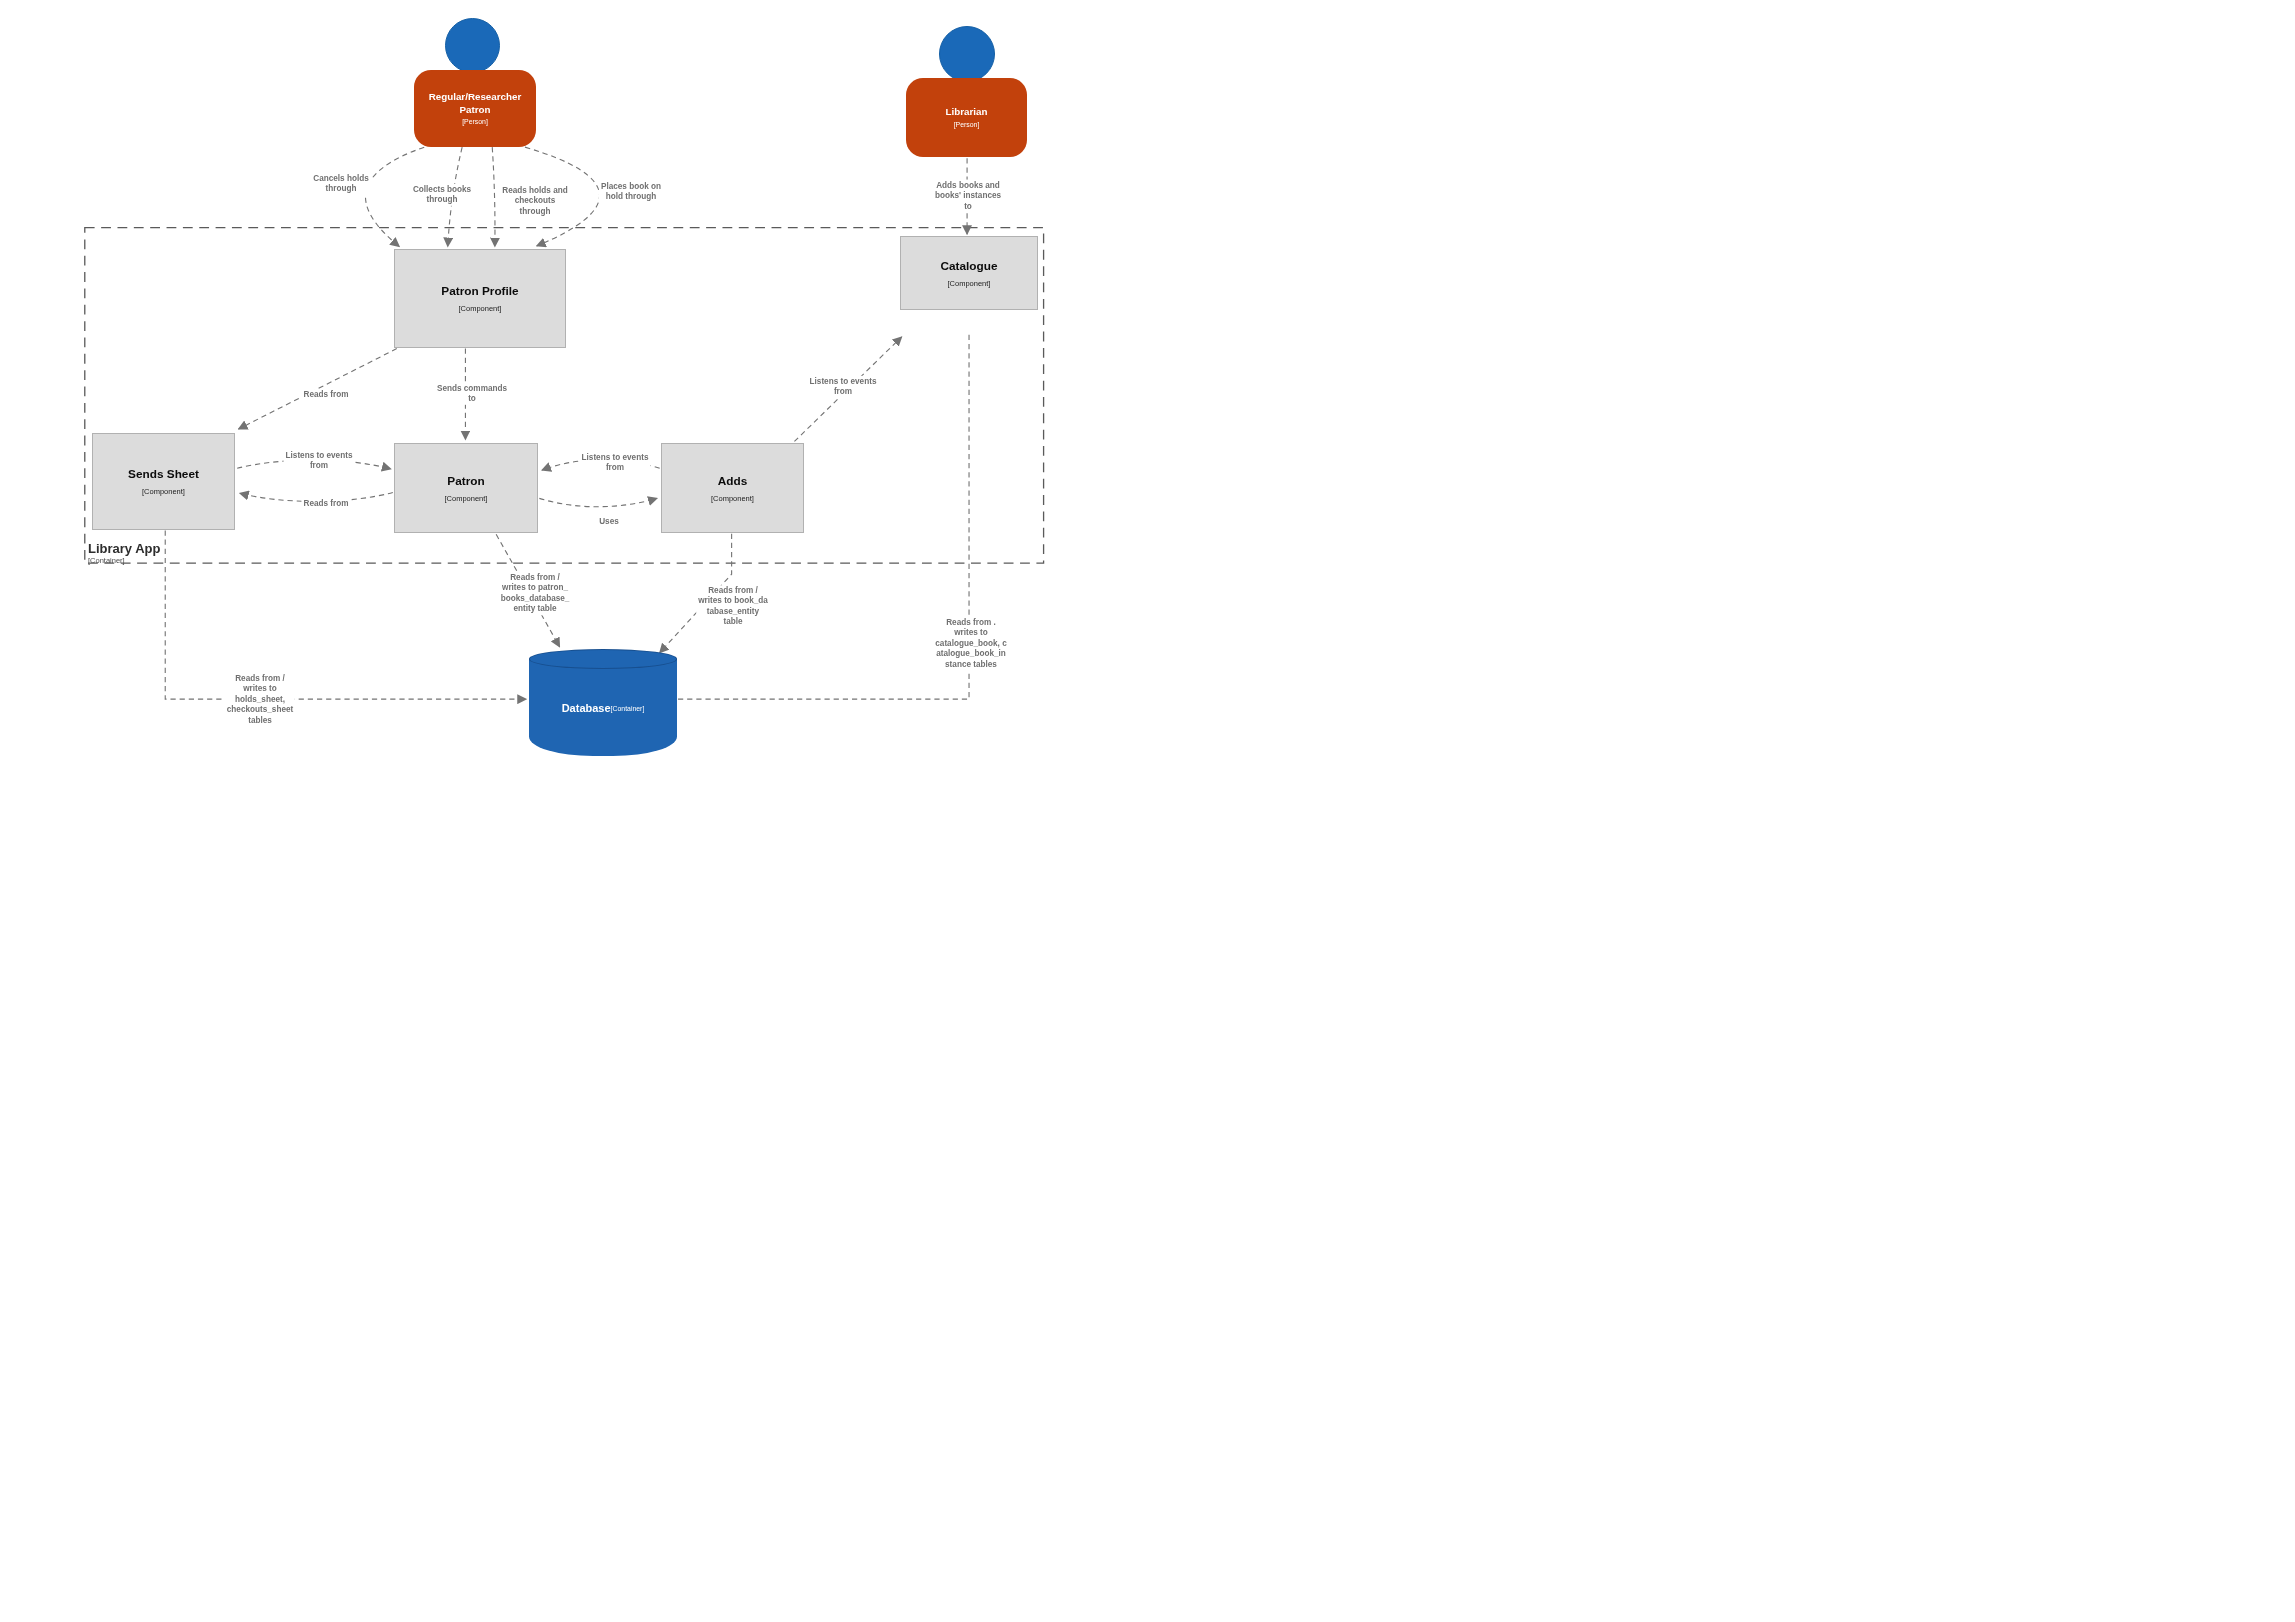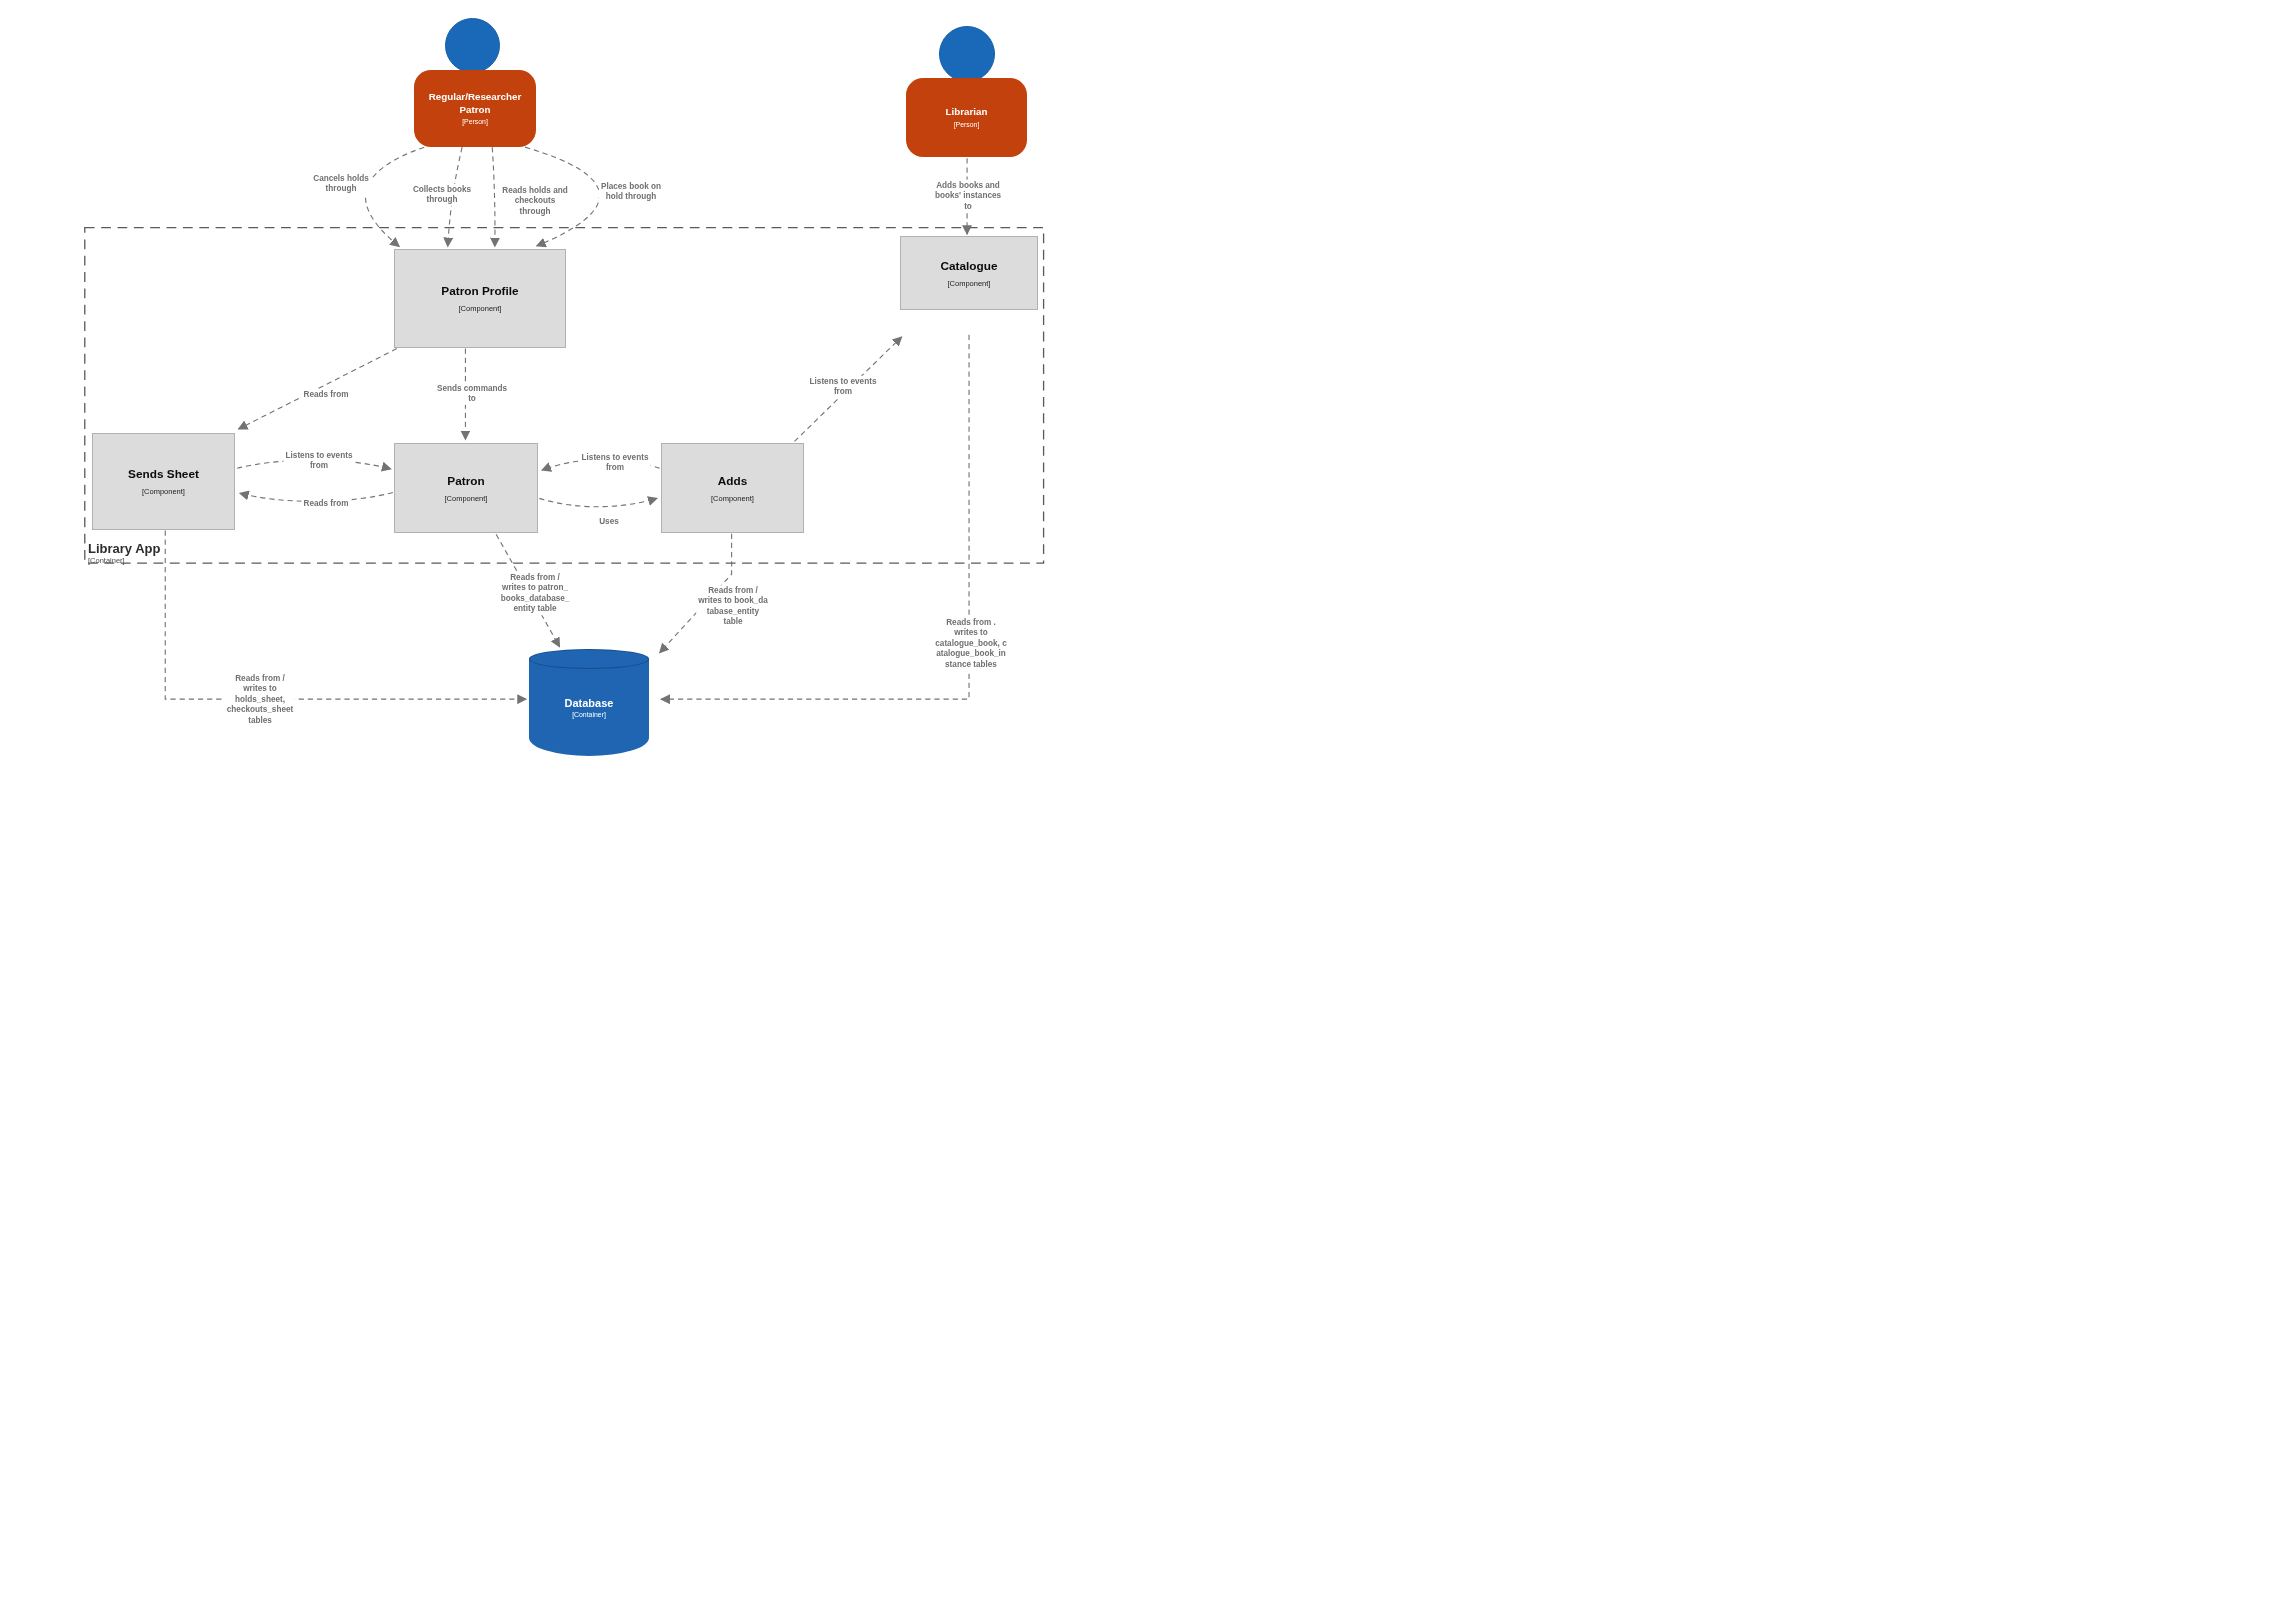--- a/index.html
+++ b/index.html
@@ -26,23 +26,23 @@
   #c-catalogue{left:900px;top:236px;width:138px;height:74px;}
   #c-daily{left:92px;top:433px;width:143px;height:97px;}
   #c-patron{left:394px;top:443px;width:144px;height:90px;}
   #c-book{left:661px;top:443px;width:143px;height:90px;}
   #g-pp{left:414px;top:17.7px;width:122px;height:129px;}
   #pp-head{left:31px;top:0;width:55px;height:55px;}
   #pp-body{left:0;top:52px;width:122px;height:77px;}
   #g-lb{left:906px;top:25.5px;width:121px;height:132px;}
   #lb-head{left:33px;top:0;width:56px;height:56px;}
   #lb-body{left:0;top:52px;width:121px;height:79px;}
-  #db{position:absolute;z-index:2;left:529px;top:659px;width:120px;height:97px;
+  #db{position:absolute;z-index:2;left:529px;top:659px;width:148px;height:97px;
       background:#1f65b2;border-radius:0 0 64px 64px / 0 0 19.6px 19.6px;color:#ffffff;
-      display:flex;flex-direction:column;align-items:center;justify-content:center;text-align:center;}
+      display:flex;flex-direction:row;align-items:center;justify-content:center;text-align:center;}
   #db::before{content:"";position:absolute;left:0;top:-9.8px;width:100%;height:19.6px;
       background:#1f65b2;border-radius:50%;border:0.7px solid rgba(8,40,80,.35);box-sizing:border-box;}
   .db-name{font-size:11px;font-weight:bold;z-index:1;}
   .db-meta{font-size:6.9px;margin-top:1.3px;z-index:1;}
   #boundary-label{position:absolute;z-index:2;left:88px;top:542px;text-align:left;}
   .b-name{font-size:13px;font-weight:bold;color:#2e2e2e;line-height:1.1;}
   .b-meta{font-size:7.5px;color:#4a4a4a;}
 </style>
 </head>
 <body>

